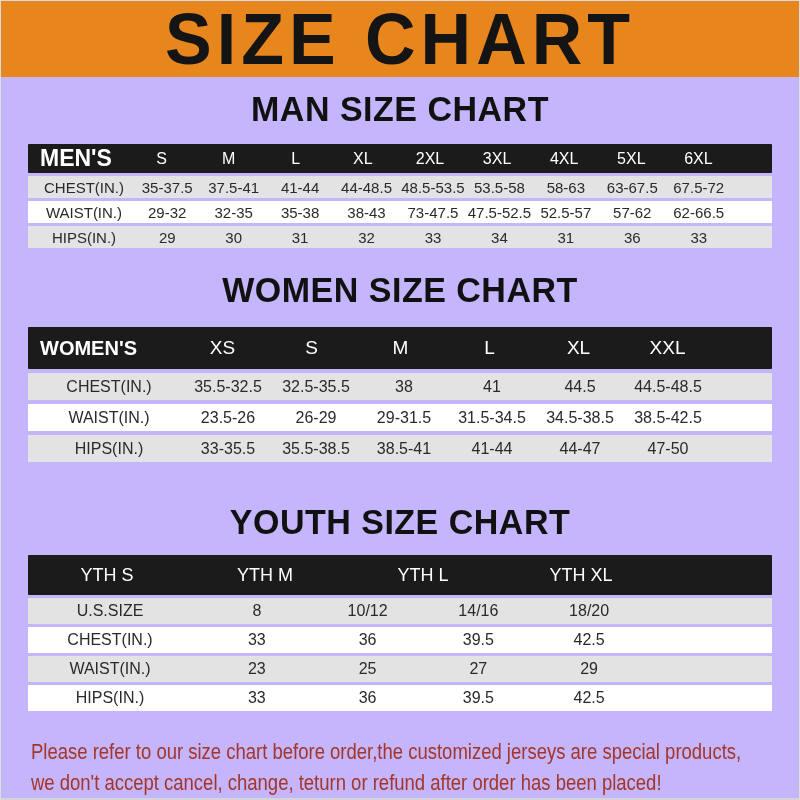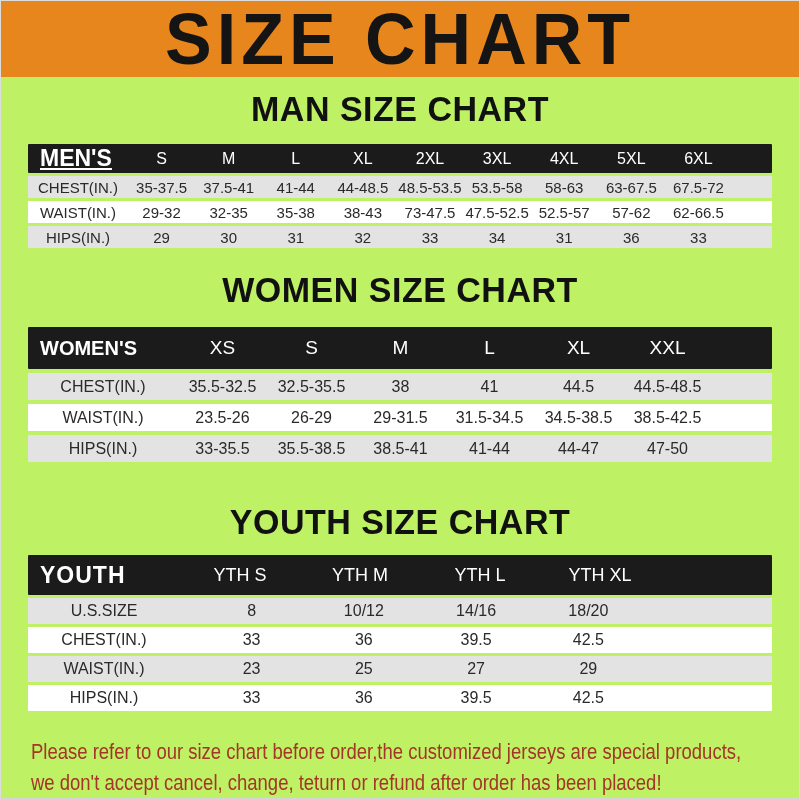--- a/index.html
+++ b/index.html
@@ -11,21 +11,21 @@
     --ink:#151515;
   }
   *{box-sizing:border-box;}
   html,body{margin:0;padding:0;}
   body{
     width:800px;height:800px;background:#fff;
     font-family:"Liberation Sans",sans-serif;color:var(--ink);
     overflow:hidden;
   }
   .page{
-    width:800px;height:800px;background:#bef264;
+    width:800px;height:800px;background:#c4b5fd;
     border:1px solid #DDDDDD;border-bottom:2px solid #D5D5D5;
     overflow:hidden;
   }
   
   .banner{
     height:76px;background:var(--banner-bg);
     display:flex;align-items:center;justify-content:center;
   }
   .banner-title{
     font-size:70px;font-weight:bold;color:#141414;
@@ -41,30 +41,30 @@
   .sec-men .section-heading{margin:12px 0 16px;}
   .sec-women .section-heading{margin:22px 0 18px;}
   .sec-youth .section-heading{margin:40px 0 14px;}
   
   .size-table{width:744px;margin:0 auto;}
   .trow{display:flex;align-items:center;width:100%;}
   .trow.thead{
     background:var(--header-bar-bg);color:var(--header-bar-text);
     border-radius:1px;
   }
-  .trow.data{background:#fff;}
+  .trow.data{background:#fff;padding-left:6px;}
   .trow.data.gray{background:var(--row-gray);}
   .cell{flex:1;text-align:center;white-space:nowrap;}
   .thead .cell.label{text-align:left;padding-left:12px;font-weight:bold;}
   .trow.data{color:#2A2A2A;}
   
   .sec-men .cell.label{flex:0 0 100px;}
   .sec-men .trow::after{content:"";flex:0 0 40px;}
   .sec-men .trow.thead{height:29px;font-size:16px;}
-  .sec-men .thead .cell.label{font-size:23px;text-decoration:underline;}
+  .sec-men .thead .cell.label{font-size:23px;}
   .sec-men .trow.data{height:22px;font-size:15px;margin-top:3px;}
   
   .sec-women .cell.label{flex:0 0 150px;}
   .sec-women .trow::after{content:"";flex:0 0 60px;}
   .sec-women .trow.thead{height:42px;font-size:19px;}
   .sec-women .thead .cell.label{font-size:20px;}
   .sec-women .trow.data{height:27px;font-size:16px;margin-top:4px;}
   
   .sec-youth .cell.label{flex:0 0 152px;}
   .sec-youth .trow::after{content:"";flex:0 0 112px;}
@@ -179,21 +179,20 @@
             <div class="cell">41-44</div>
             <div class="cell">44-47</div>
             <div class="cell">47-50</div>
           </div>
         </div>
       </div>
       <div class="chart-section sec-youth">
         <div class="section-heading">YOUTH SIZE CHART</div>
         <div class="size-table">
           <div class="trow thead">
-            <div class="cell label">YOUTH</div>
             <div class="cell">YTH S</div>
             <div class="cell">YTH M</div>
             <div class="cell">YTH L</div>
             <div class="cell">YTH XL</div>
           </div>
           <div class="trow data gray">
             <div class="cell label">U.S.SIZE</div>
             <div class="cell">8</div>
             <div class="cell">10/12</div>
             <div class="cell">14/16</div>

